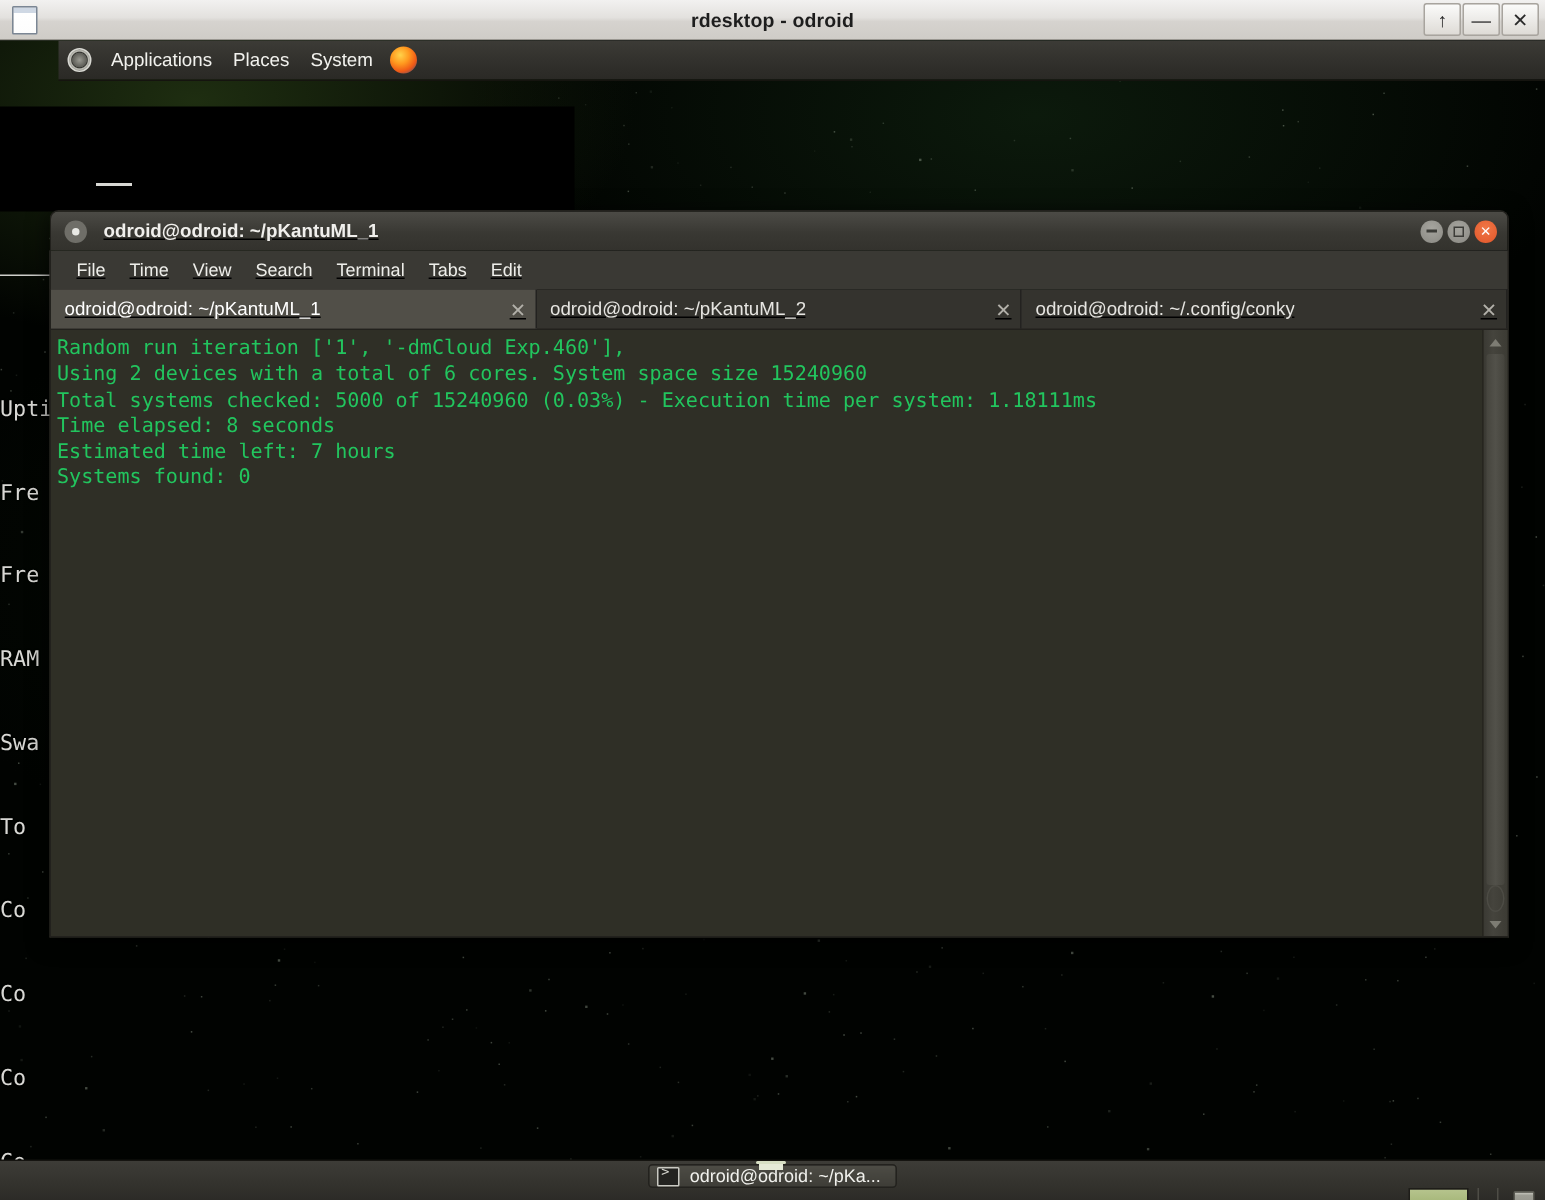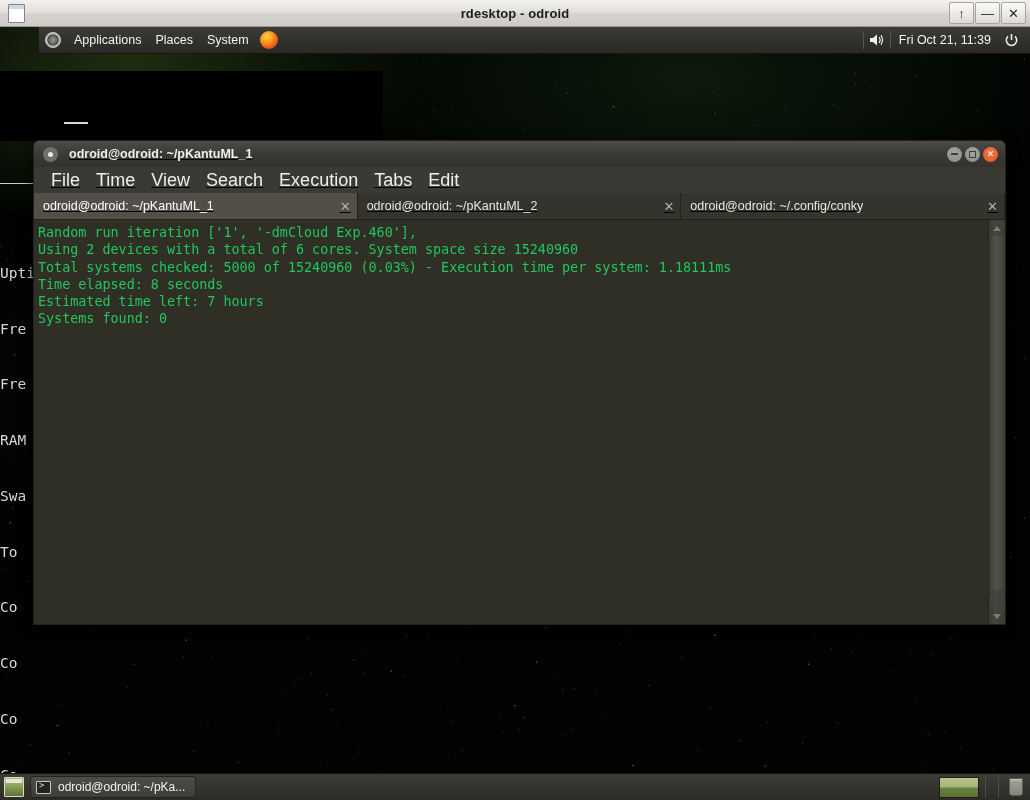--- a/index.html
+++ b/index.html
@@ -139,21 +139,21 @@
   .wb.close { background: radial-gradient(circle at 50% 35%, #f07746, #e2562a); color: #fff; }
   .wb .sq { width:7px; height:7px; border:1.5px solid #3c3c38; }
   .wb .dash { width:7px; height:2px; background:#3c3c38; }
 
   .term-menubar {
     height: 26px;
     background: #3a3934;
     border-left: 1px solid #22211d; border-right: 1px solid #22211d;
     display: flex; align-items: center;
     padding-left: 9px;
-    font-size: 18px; color: #eeeeea;
+    font-size: 12px; color: #eeeeea;
   }
   .menu-item { padding: 3px 8px; }
 
   .term-tabbar {
     height: 27px;
     background: #34332e;
     border-left: 1px solid #22211d; border-right: 1px solid #22211d;
     border-bottom: 1px solid #22211d;
     display: flex; align-items: stretch;
     font-size: 12.5px;
@@ -211,20 +211,21 @@
     border: 1px solid #4d4c45; border-radius: 50%;
   }
 
   
   .taskbar {
     position: absolute; left: 0; right: 0; bottom: 0; height: 27px;
     background: linear-gradient(to bottom, #3d3c37 0%, #34332e 55%, #2c2b27 100%);
     border-top: 1px solid #151410;
     display: flex; align-items: center;
     z-index: 20;
+    flex-direction: column;
   }
   .show-desktop {
     width: 20px; height: 20px; margin: 0 6px 0 4px;
     background: linear-gradient(to bottom, #aebe7f 0%, #8fa55f 40%, #5d7135 100%);
     border: 1px solid #d7dfc4;
     border-radius: 1px;
     position: relative;
   }
   .show-desktop::before {
     content:""; position:absolute; left:1px; right:1px; top:1px; height:4px;
@@ -801,38 +802,20 @@
       </svg>
 
     <div class="gnome-panel">
       <div class="panel-left">
         <div class="panel-logo"></div>
         <div class="panel-menu">Applications</div>
         <div class="panel-menu">Places</div>
         <div class="panel-menu">System</div>
         <div class="firefox-icon"></div>
       </div>
-      <div class="panel-right">
-        <div class="panel-sep"></div>
-        <div class="vol-icon">
-          <svg width="16" height="14" viewBox="0 0 16 14">
-            <polygon points="1,5 4,5 8,1.5 8,12.5 4,9 1,9" fill="#f0f0ec"></polygon>
-            <path d="M10 4 Q12.2 7 10 10" stroke="#f0f0ec" stroke-width="1.2" fill="none"></path>
-            <path d="M12 2.4 Q15 7 12 11.6" stroke="#f0f0ec" stroke-width="1.2" fill="none"></path>
-          </svg>
-        </div>
-        <div class="panel-sep"></div>
-        <div class="panel-clock">Fri Oct 21, 11:39</div>
-        <div class="pow-icon">
-          <svg width="15" height="15" viewBox="0 0 15 15">
-            <path d="M4 3.4 A5.2 5.2 0 1 0 11 3.4" stroke="#f0f0ec" stroke-width="1.5" fill="none"></path>
-            <line x1="7.5" y1="1" x2="7.5" y2="7" stroke="#f0f0ec" stroke-width="1.5"></line>
-          </svg>
-        </div>
-      </div>
     </div>
 
     <div id="conky">
       <div class="block-bg" style="height:70px;padding-top:14px">
         <div style="border-top:2px solid #d8d8d4;width:24px;margin-left:64px;margin-bottom:8px"></div>
         <div class="conky-head">armv7l |</div>
       </div>
       <div class="conky-hr"></div>
       <div>
         <div>Uptime: 19h 46m 56s</div>
@@ -872,21 +855,21 @@
             </div>
           <div class="wb close">✕</div>
         </div>
       </div>
 
       <div class="term-menubar">
         <div class="menu-item">File</div>
         <div class="menu-item">Time</div>
         <div class="menu-item">View</div>
         <div class="menu-item">Search</div>
-        <div class="menu-item">Execution</div>
+        <div class="menu-item">Terminal</div>
         <div class="menu-item">Tabs</div>
         <div class="menu-item">Edit</div>
       </div>
 
       <div class="term-tabbar">
         <div class="tab active">
           <span class="tab-label">odroid@odroid: ~/pKantuML_1</span>
           <span class="tab-close">✕</span>
         </div>
         <div class="tab">

